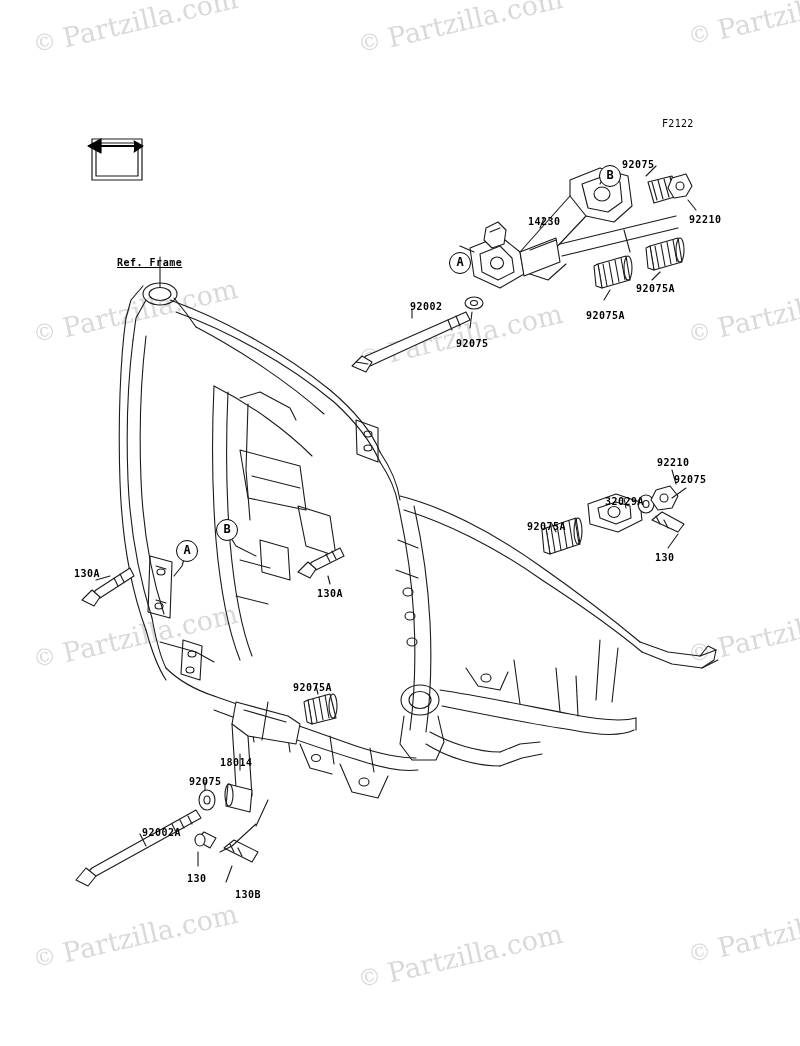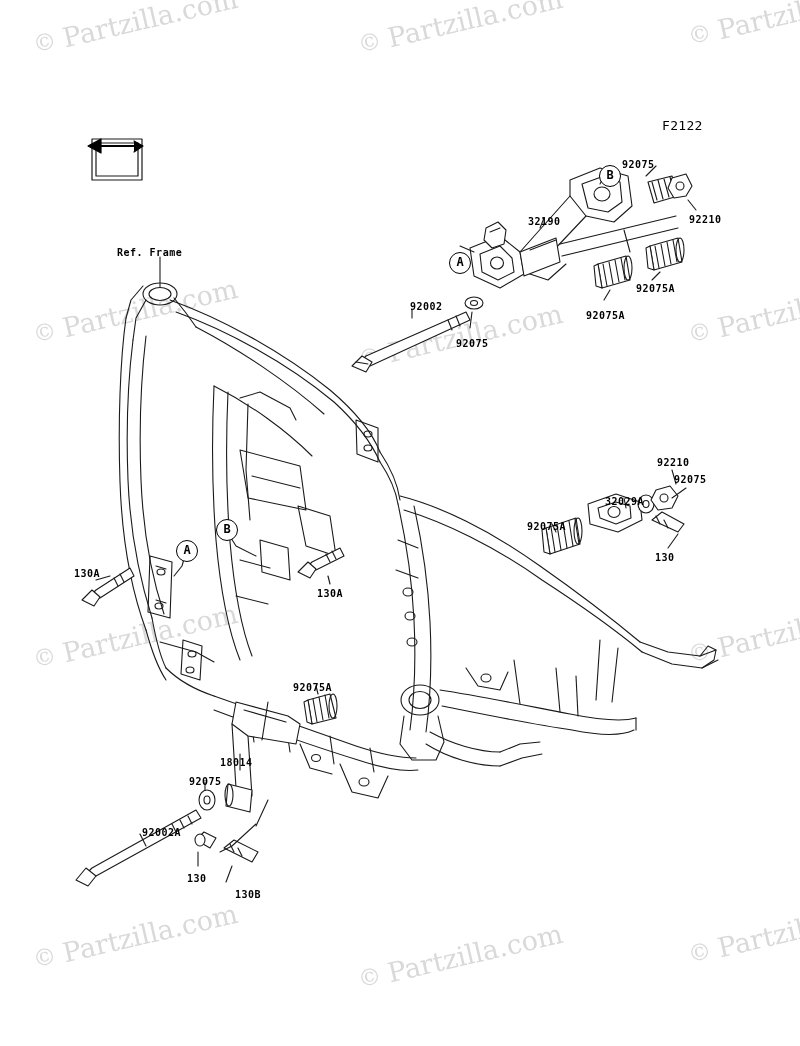--- a/index.html
+++ b/index.html
@@ -35,21 +35,21 @@
   .lbl {
     position: absolute;
     font-family: "DejaVu Sans Mono", monospace;
     font-size: 10px;
     font-weight: bold;
     color: #000000;
     white-space: nowrap;
     letter-spacing: 0.5px;
   }
   .lbl.small {
-    font-size: 13px;
+    font-size: 10px;
     font-weight: normal;
     letter-spacing: 0.3px;
   }
   .callout {
     position: absolute;
     width: 20px;
     height: 20px;
     border: 1.3px solid #000;
     border-radius: 50%;
     font-family: "DejaVu Sans Mono", monospace;
@@ -350,25 +350,25 @@
       <path d="M226 530 L236 546 L256 556"></path>
       <path d="M186 552 L182 566 L174 576"></path>
       <path d="M460 246 L474 252"></path>
       <path d="M604 176 L600 184"></path>
     </g>
   </svg>
 
   <div id="labels">
       <div class="lbl small" style="left: 662px; top: 118px;">F2122</div>
       <div class="lbl" style="left: 622px; top: 159px;">92075</div>
-      <div class="lbl" style="left: 528px; top: 216px;">32190</div>
+      <div class="lbl" style="left: 528px; top: 216px;">14230</div>
       <div class="lbl" style="left: 689px; top: 214px;">92210</div>
       <div class="lbl" style="left: 636px; top: 283px;">92075A</div>
       <div class="lbl" style="left: 586px; top: 310px;">92075A</div>
-      <div class="lbl" style="left: 117px; top: 247px;">Ref. Frame</div>
+      <div class="lbl" style="left: 117px; top: 257px; text-decoration: underline;">Ref. Frame</div>
       <div class="lbl" style="left: 391px; top: 301px; margin-left: 19px;">92002</div>
       <div class="lbl" style="left: 456px; top: 338px;">92075</div>
       <div class="lbl" style="left: 657px; top: 457px;">92210</div>
       <div class="lbl" style="left: 674px; top: 474px;">92075</div>
       <div class="lbl" style="left: 605px; top: 496px;">32029A</div>
       <div class="lbl" style="left: 527px; top: 521px;">92075A</div>
       <div class="lbl" style="left: 655px; top: 552px;">130</div>
       <div class="lbl" style="left: 74px; top: 568px;">130A</div>
       <div class="lbl" style="left: 317px; top: 588px;">130A</div>
       <div class="lbl" style="left: 293px; top: 682px;">92075A</div>

